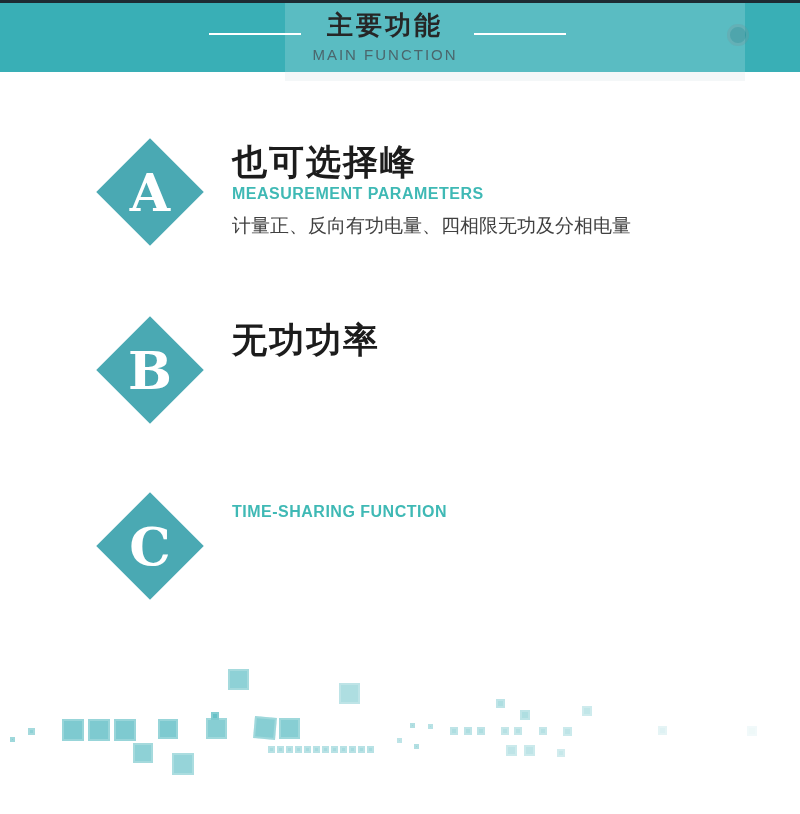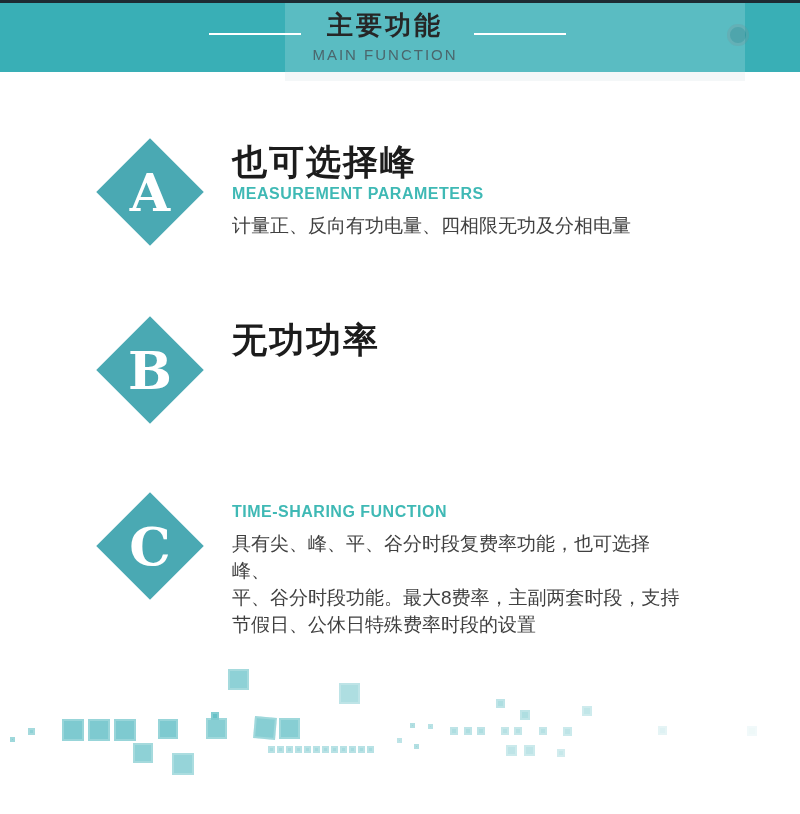--- a/index.html
+++ b/index.html
@@ -115,23 +115,20 @@
     <h2 class="ftitle">无功功率</h2>
   </div>
 </section>
 
 <section class="feature c">
   <div class="diamond">
     <span class="letter">C</span>
   </div>
   <div class="ftext">
     <div class="fsub">TIME-SHARING FUNCTION</div>
-    <p class="fdesc">具有尖、峰、平、谷分时段复费率功能，也可选择峰、
-平、谷分时段功能。最大8费率，主副两套时段，支持
-节假日、公休日特殊费率时段的设置</p>
   </div>
 </section>
 
 <div id="decor">
     <div class="sq" style="left: 228px; top: 669px; width: 21px; height: 21px; opacity: 0.7;"></div>
     <div class="sq" style="left: 339px; top: 683px; width: 21px; height: 21px; opacity: 0.5;"></div>
     <div class="sq" style="left: 10px; top: 737px; width: 5px; height: 5px; opacity: 0.75;"></div>
     <div class="sq" style="left: 28px; top: 728px; width: 7px; height: 7px; opacity: 0.7;"></div>
     <div class="sq" style="left: 62px; top: 719px; width: 22px; height: 22px; opacity: 0.8;"></div>
     <div class="sq" style="left: 88px; top: 719px; width: 22px; height: 22px; opacity: 0.8;"></div>

